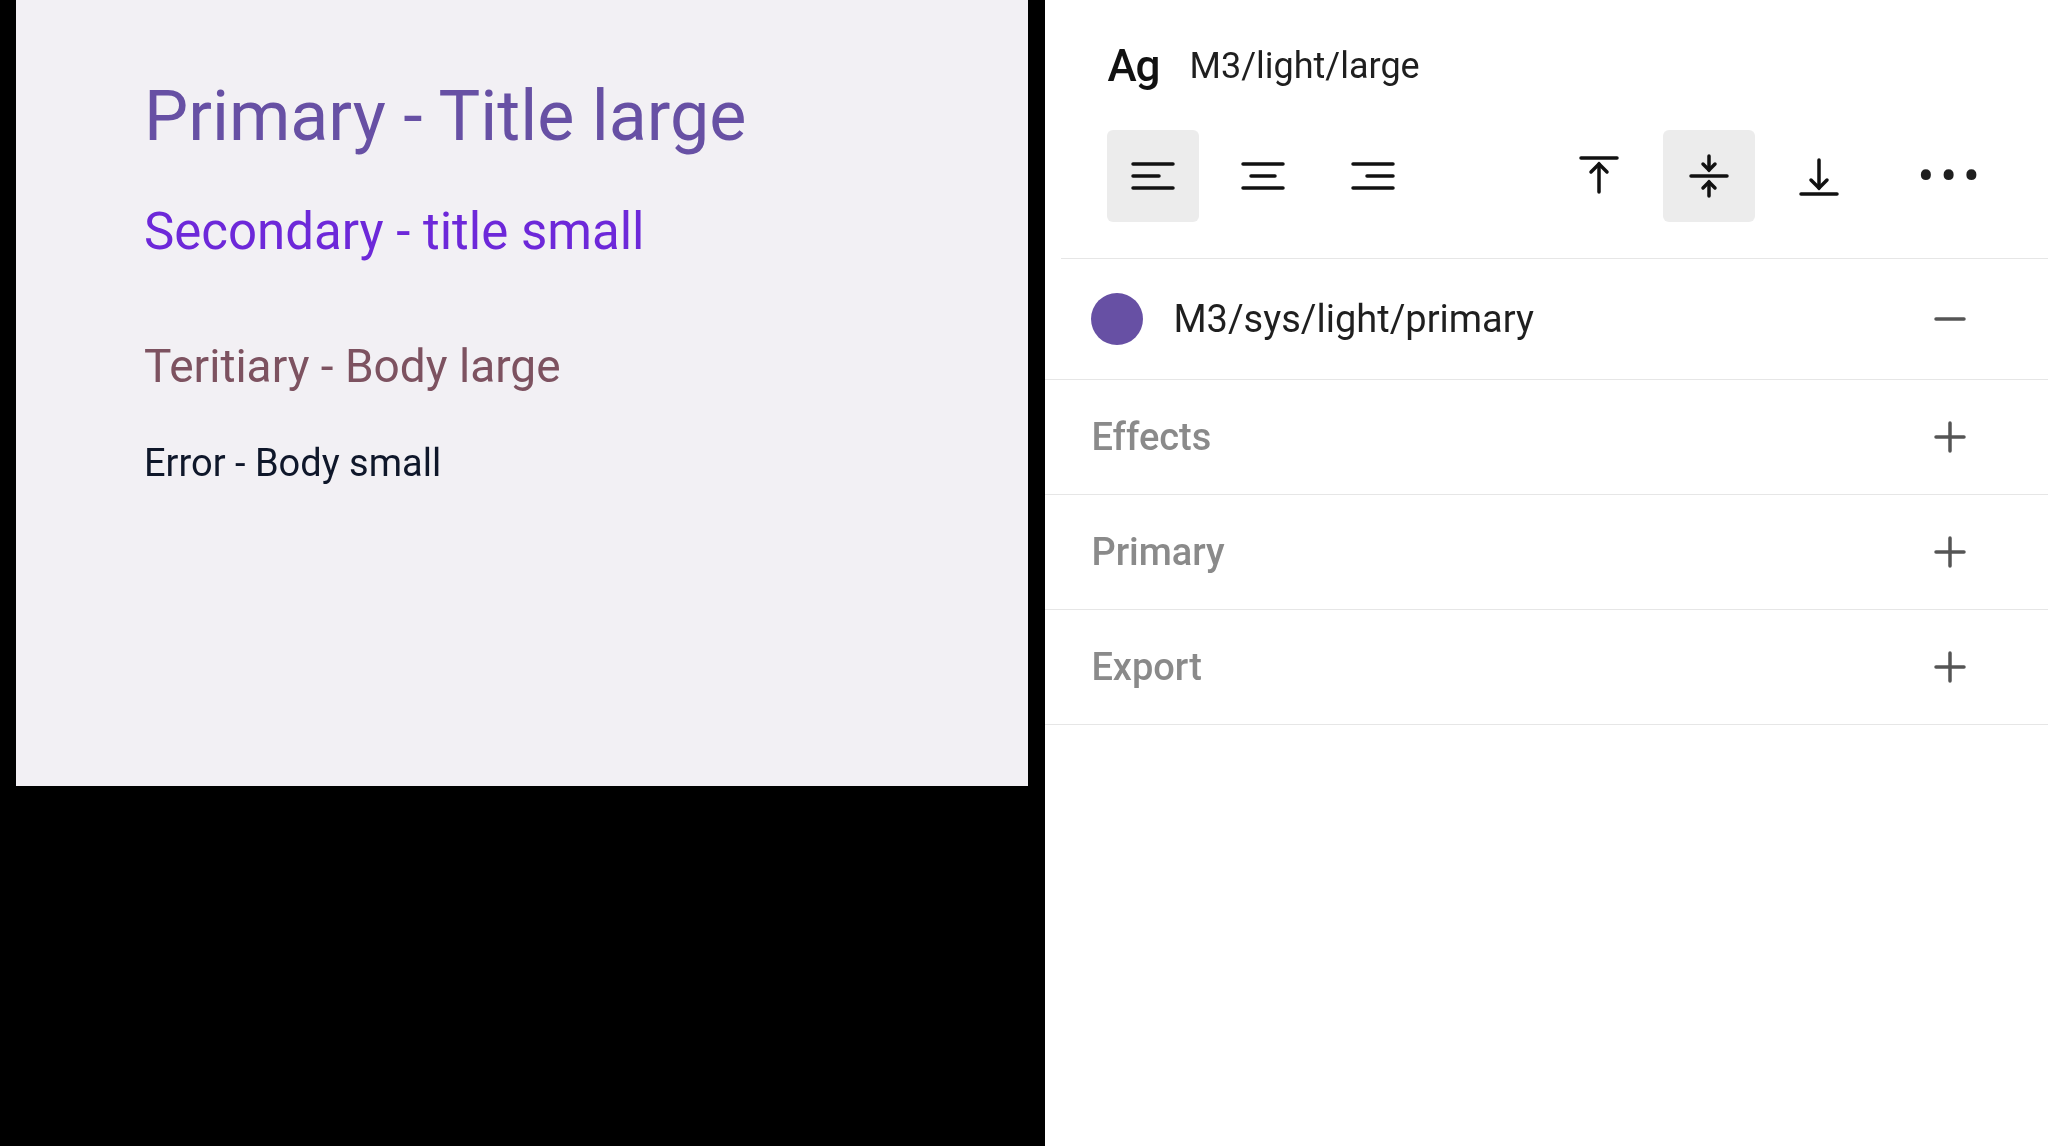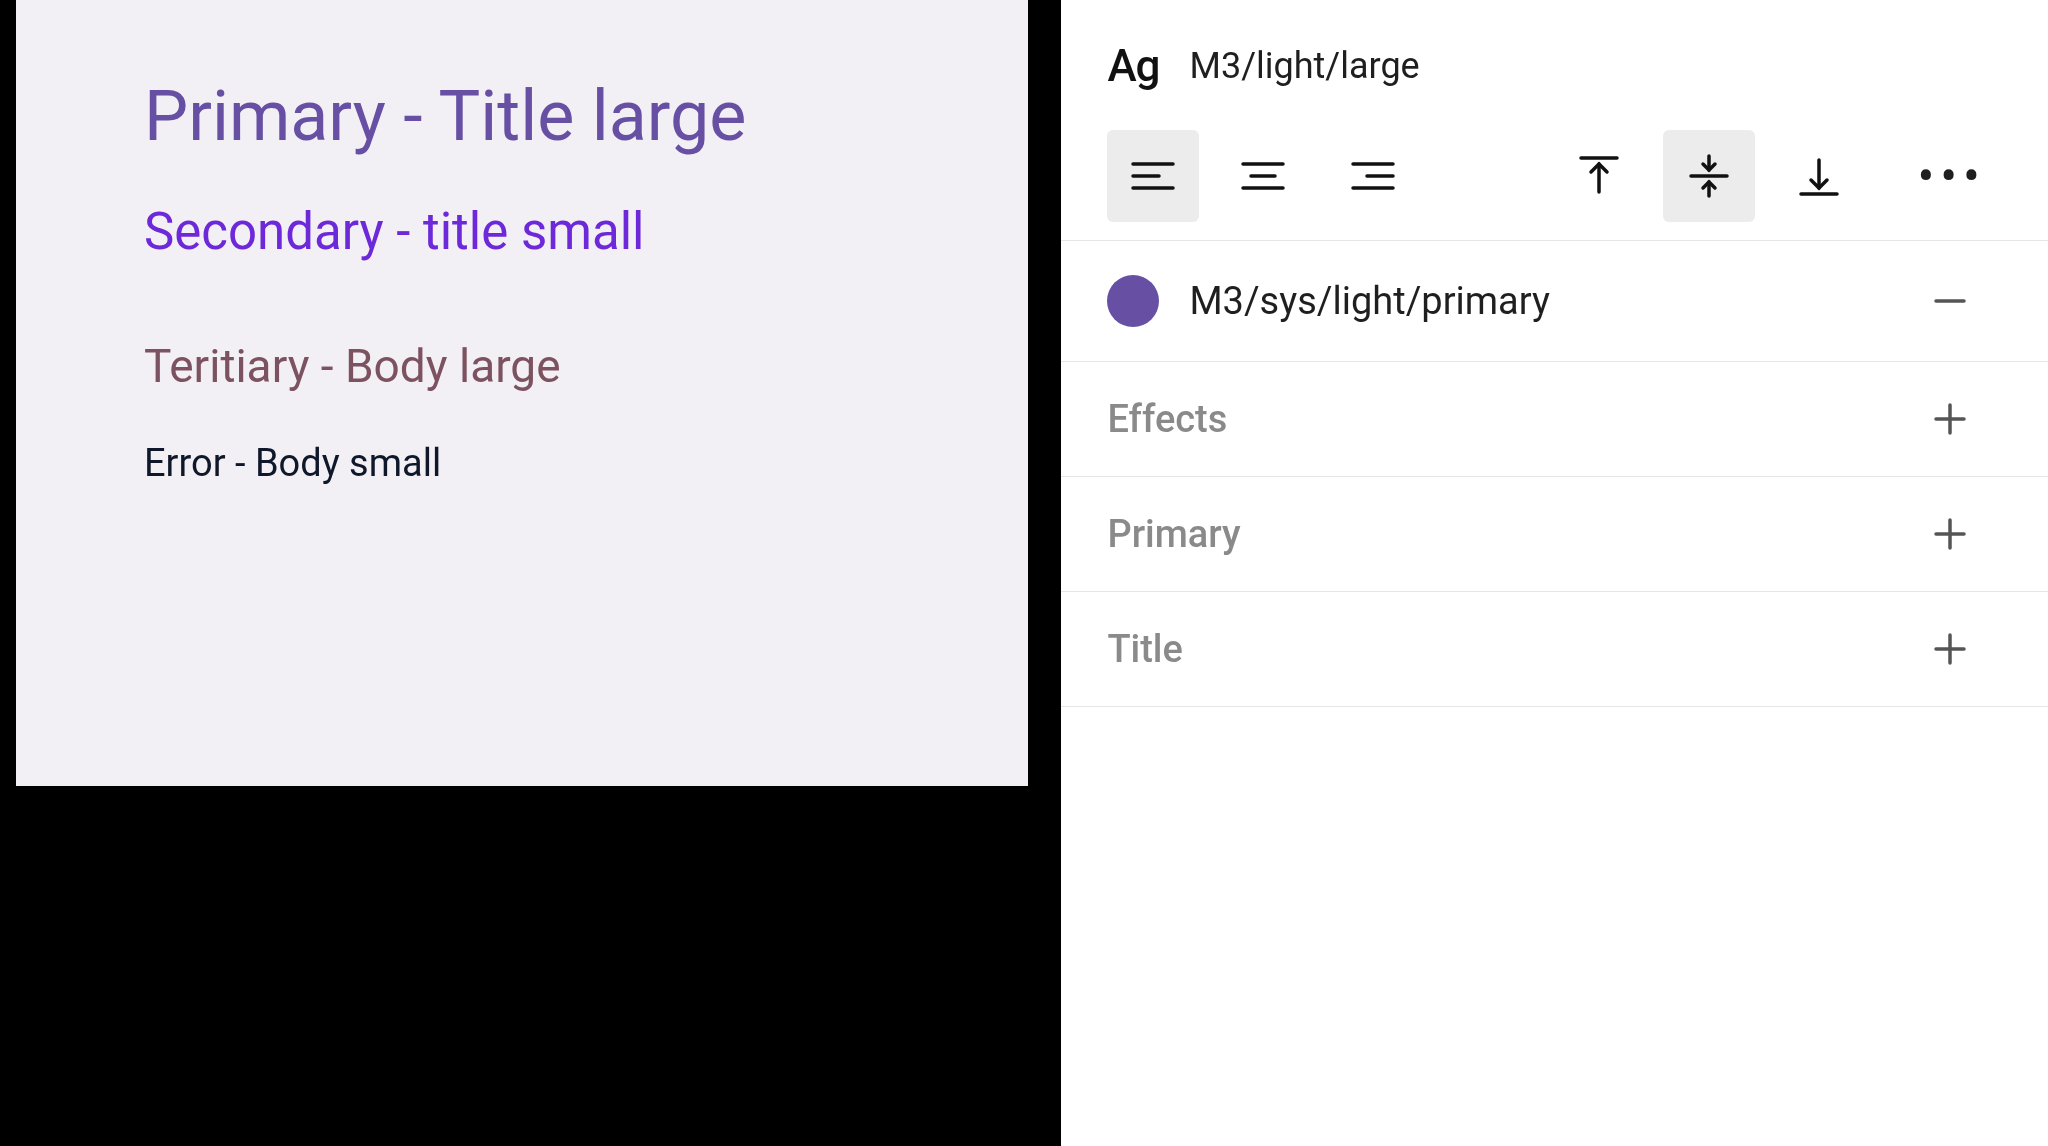--- a/index.html
+++ b/index.html
@@ -43,22 +43,23 @@
     background: #fff;
     border-left: 3px solid #000;
     display: flex;
     flex-direction: column;
     font-size: 34px;
     color: #1f1f1f;
   }
 
   
   .text-style-section {
-    padding: 40px 46px 18px 46px;
+    padding: 40px 46px 36px 46px;
     border-bottom: 1px solid #e6e6e6;
+    margin-left: 16px;
   }
   .style-row {
     display: flex;
     align-items: center;
     gap: 30px;
     margin-bottom: 38px;
   }
   .ag-chip {
     font-size: 44px;
     font-weight: 500;
@@ -219,21 +220,21 @@
     <span class="grow"></span>
     <div class="row-icon">
       <svg width="40" height="40" viewBox="0 0 40 40">
         <line x1="6" y1="20" x2="34" y2="20"></line>
           <line x1="20" y1="6" x2="20" y2="34"></line>
       </svg>
     </div>
   </div>
 
   <div class="section-row">
-    <span class="label">Title</span>
+    <span class="label">Export</span>
     <span class="grow"></span>
     <div class="row-icon">
       <svg width="40" height="40" viewBox="0 0 40 40">
         <line x1="6" y1="20" x2="34" y2="20"></line>
           <line x1="20" y1="6" x2="20" y2="34"></line>
       </svg>
     </div>
   </div>
 
 </div>

